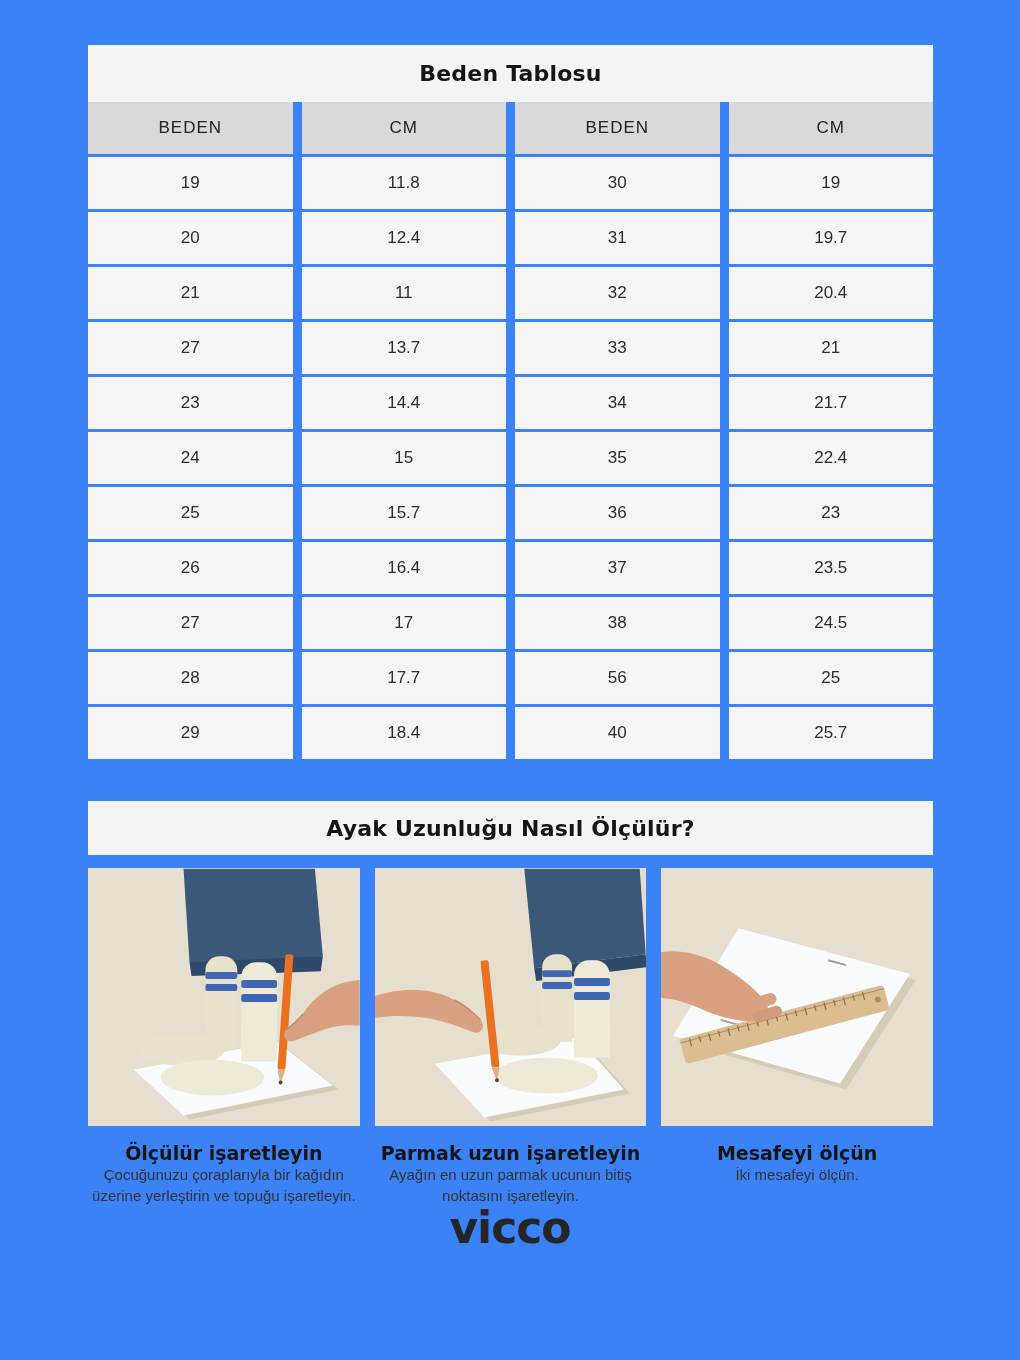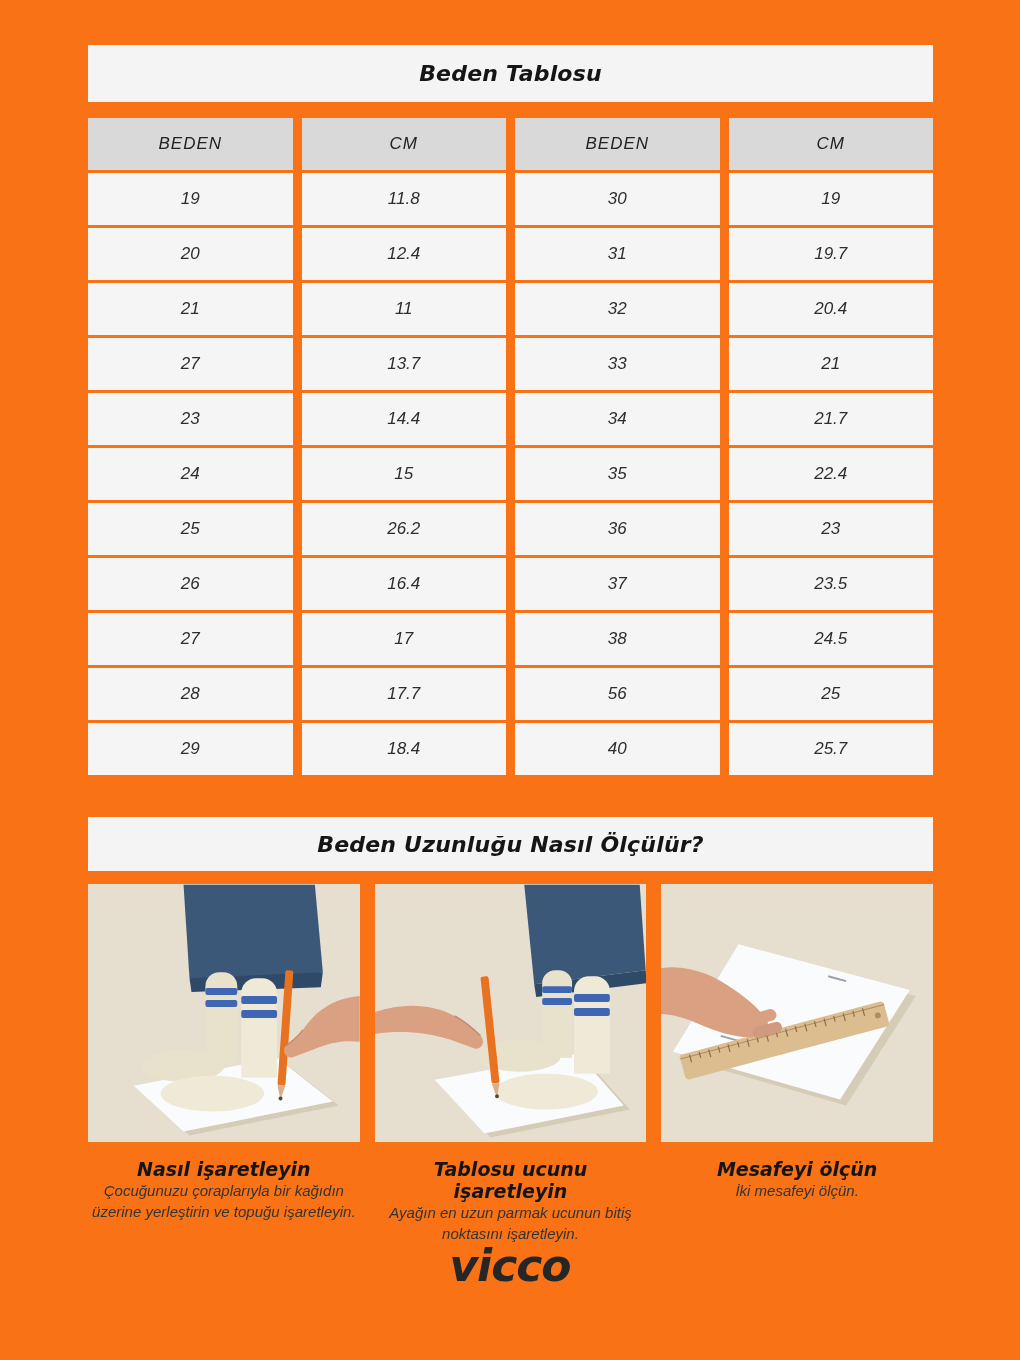--- a/index.html
+++ b/index.html
@@ -1,40 +1,39 @@
 <!DOCTYPE html>
 <html><head>
 <meta charset="utf-8">
 <style>
   html,body{margin:0;padding:0;background:#ffffff;}
   .page{
     position:relative;
     width:1020px;height:1360px;
-    background:#f97316;
+    background:#3b82f6;
     overflow:hidden;
     font-family:"Liberation Sans","DejaVu Sans",sans-serif;
     color:#1c1c1c;
-    font-style:italic;
   }
   .content{width:845px;margin:0 auto 0 88px;}
 
   
   .banner{
     margin-top:45px;height:57px;background:#f4f4f4;
     display:flex;align-items:center;justify-content:center;
   }
   .banner h1,.banner h2{
     margin:0;font-family:"DejaVu Sans","Liberation Sans",sans-serif;
     font-size:22px;font-weight:700;color:#151515;letter-spacing:.2px;
   }
   .section-banner{margin-top:42px;height:54px;}
 
   
   .size-table{
-    margin-top:16px;
+    margin-top:0;
     display:grid;grid-template-columns:repeat(4,1fr);
     column-gap:9px;row-gap:3px;
   }
   .tr{display:contents;}
   .th,.td{
     height:52px;display:flex;align-items:center;justify-content:center;
     font-size:17px;
   }
   .th{background:#d9d9d9;color:#222;letter-spacing:1px;}
   .td{background:#f5f5f6;color:#2d2d2d;}
@@ -80,29 +79,29 @@
         <div class="th">BEDEN</div>
         <div class="th">CM</div>
         <div class="th">BEDEN</div>
         <div class="th">CM</div>
         <div class="tr"><div class="td">19</div><div class="td">11.8</div><div class="td">30</div><div class="td">19</div></div>
         <div class="tr"><div class="td">20</div><div class="td">12.4</div><div class="td">31</div><div class="td">19.7</div></div>
         <div class="tr"><div class="td">21</div><div class="td">11</div><div class="td">32</div><div class="td">20.4</div></div>
         <div class="tr"><div class="td">27</div><div class="td">13.7</div><div class="td">33</div><div class="td">21</div></div>
         <div class="tr"><div class="td">23</div><div class="td">14.4</div><div class="td">34</div><div class="td">21.7</div></div>
         <div class="tr"><div class="td">24</div><div class="td">15</div><div class="td">35</div><div class="td">22.4</div></div>
-        <div class="tr"><div class="td">25</div><div class="td">26.2</div><div class="td">36</div><div class="td">23</div></div>
+        <div class="tr"><div class="td">25</div><div class="td">15.7</div><div class="td">36</div><div class="td">23</div></div>
         <div class="tr"><div class="td">26</div><div class="td">16.4</div><div class="td">37</div><div class="td">23.5</div></div>
         <div class="tr"><div class="td">27</div><div class="td">17</div><div class="td">38</div><div class="td">24.5</div></div>
         <div class="tr"><div class="td">28</div><div class="td">17.7</div><div class="td">56</div><div class="td">25</div></div>
         <div class="tr"><div class="td">29</div><div class="td">18.4</div><div class="td">40</div><div class="td">25.7</div></div>
       </div>
 
     <div class="banner section-banner">
-      <h2>Beden Uzunluğu Nasıl Ölçülür?</h2>
+      <h2>Ayak Uzunluğu Nasıl Ölçülür?</h2>
     </div>
 
     <div class="steps">
 
       <div class="step">
         <div class="photo">
           <svg viewBox="0 0 273 258">
             <rect x="0" y="0" width="273" height="258" fill="#e6decf"></rect>
             <polygon points="52,206 196,178 252,222 102,252" fill="#d5ccb8"></polygon>
             <polygon points="46,202 190,174 246,218 96,248" fill="#fafbfd"></polygon>
@@ -124,21 +123,21 @@
             </g>
             <g transform="rotate(4 198 150)">
               <rect x="194" y="86" width="8" height="116" rx="2" fill="#e8721f"></rect>
               <polygon points="194,202 202,202 198,216" fill="#d8b08a"></polygon>
               <circle cx="198" cy="215" r="2" fill="#5a4636"></circle>
             </g>
             <path d="M273,112 C246,114 228,128 216,146 C210,154 204,158 199,162 C194,167 199,176 207,173 L226,166 C244,158 258,156 273,158 Z" fill="#d9a082"></path>
             <path d="M216,146 C210,154 204,158 199,162" stroke="#c08e73" stroke-width="1.5" fill="none"></path>
           </svg>
         </div>
-        <h3>Nasıl işaretleyin</h3>
+        <h3>Ölçülür işaretleyin</h3>
         <p>Çocuğunuzu çoraplarıyla bir kağıdın üzerine yerleştirin ve topuğu işaretleyin.</p>
       </div>
 
       <div class="step">
         <div class="photo">
           <svg viewBox="0 0 273 258">
             <rect x="0" y="0" width="273" height="258" fill="#e6decf"></rect>
             <polygon points="66,200 210,174 256,226 116,254" fill="#d5ccb8"></polygon>
             <polygon points="60,196 204,170 250,222 110,250" fill="#fafbfd"></polygon>
             <polygon points="150,0 266,0 272,86 160,100" fill="#3b5878"></polygon>
@@ -159,21 +158,21 @@
             </g>
             <g transform="rotate(-6 116 150)">
               <rect x="112" y="92" width="8" height="108" rx="2" fill="#e8721f"></rect>
               <polygon points="112,200 120,200 116,214" fill="#d8b08a"></polygon>
               <circle cx="116" cy="213" r="2" fill="#5a4636"></circle>
             </g>
             <path d="M0,128 C30,118 58,120 80,132 C92,138 100,146 106,152 C112,158 106,168 98,164 L76,156 C52,148 24,146 0,150 Z" fill="#d9a082"></path>
             <path d="M80,132 C92,138 100,146 106,152" stroke="#c08e73" stroke-width="1.5" fill="none"></path>
           </svg>
         </div>
-        <h3>Tablosu ucunu işaretleyin</h3>
+        <h3>Parmak uzun işaretleyin</h3>
         <p>Ayağın en uzun parmak ucunun bitiş noktasını işaretleyin.</p>
       </div>
 
       <div class="step">
         <div class="photo">
           <svg viewBox="0 0 273 258">
             <rect x="0" y="0" width="273" height="258" fill="#e6decf"></rect>
             <polygon points="84,66 256,112 186,222 18,174" fill="#d5ccb8"></polygon>
             <polygon points="78,60 250,106 180,216 12,168" fill="#fafbfd"></polygon>
             <line x1="168" y1="92" x2="186" y2="97" stroke="#9aa0a8" stroke-width="2"></line>

